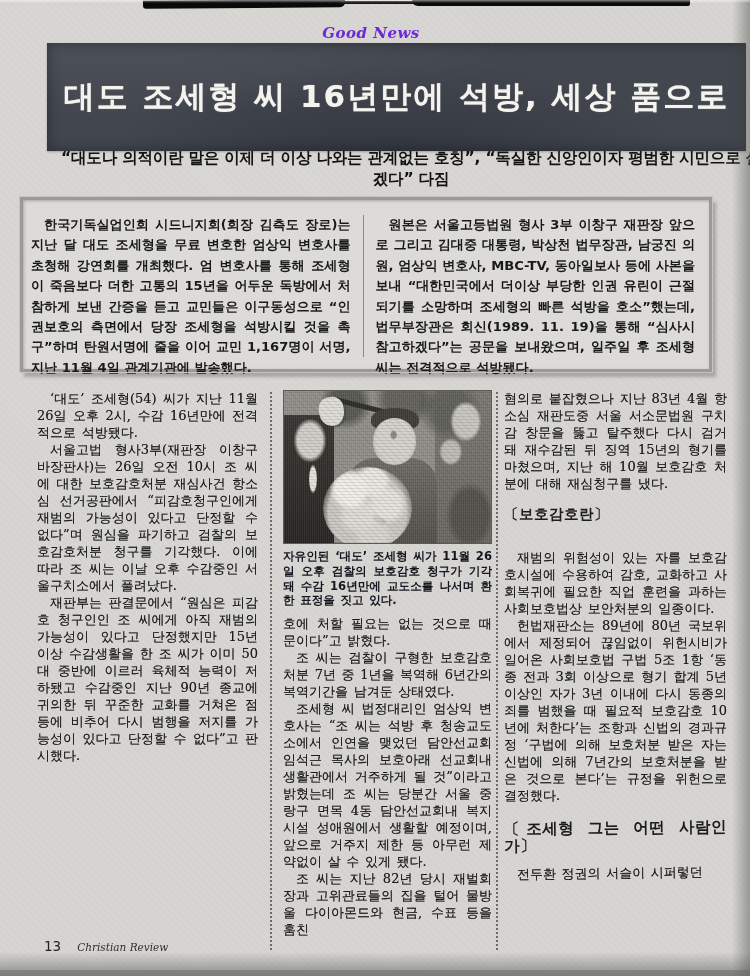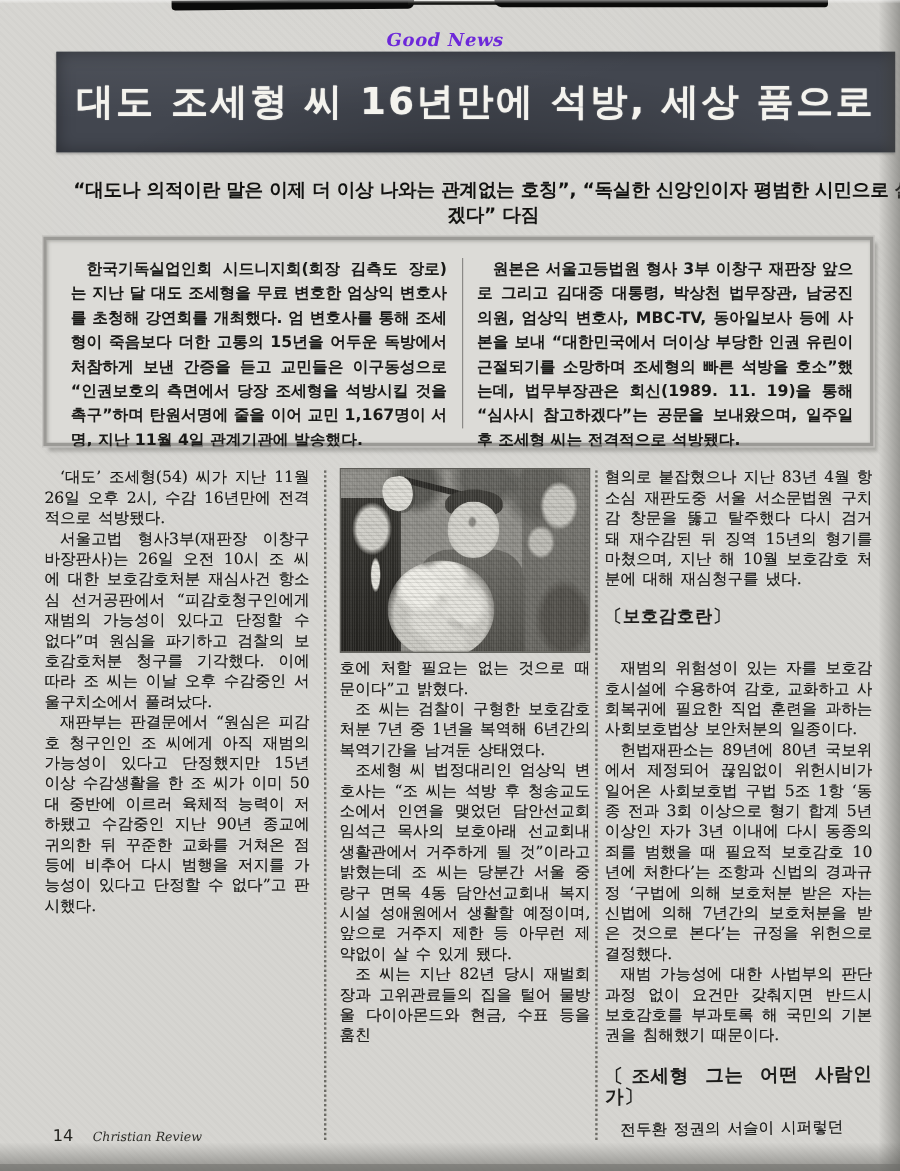--- a/index.html
+++ b/index.html
@@ -16,46 +16,46 @@
   .abs{position:absolute;}
 
   
   .bar-a{left:143px;top:0;width:202px;height:8px;background:#0a0a0a;border-radius:0 0 5px 3px;transform:rotate(-.4deg);}
   .bar-thin{left:340px;top:1px;width:78px;height:3px;background:#151513;}
   .bar-b{left:412px;top:0;width:278px;height:6px;background:#0b0b0a;border-radius:0 0 3px 7px;}
 
   .kicker{top:24px;left:0;width:742px;text-align:center;font-weight:bold;font-style:italic;font-size:15px;color:#6d28d9;letter-spacing:.5px;}
 
   .banner{
-    left:47px;top:43px;width:699px;height:84px;
+    left:47px;top:43px;width:699px;height:108px;
     background:
       radial-gradient(ellipse at 50% 130%, rgba(0,0,0,.28), transparent 62%),
       radial-gradient(ellipse at 8% -10%, rgba(255,255,255,.07), transparent 50%),
       #42464f;
     box-shadow:inset 0 0 14px rgba(0,0,0,.38), 0 1px 2px rgba(0,0,0,.25);
     display:flex;align-items:center;justify-content:center;
   }
   .banner .headline{
     font-family:"DejaVu Sans","Liberation Sans",sans-serif;
     font-weight:bold;font-size:31px;letter-spacing:2px;color:#f4f3ee;
     text-shadow:0 0 1px rgba(255,255,255,.55);white-space:nowrap;
   }
 
   .subheadline{
     top:148px;left:25px;width:700px;text-align:center;
     font-family:"DejaVu Sans","Liberation Sans",sans-serif;
     font-weight:bold;font-size:15.5px;color:#121210;letter-spacing:-.2px;margin-left:36px;
   }
 
   .lead-box{
-    left:36px;top:197px;width:692px;height:175px;box-sizing:border-box;
+    left:20px;top:197px;width:692px;height:175px;box-sizing:border-box;
     background:#dcdbd7;
     border:3px solid #9b9a96;outline:1px solid #c5c4c0;
     box-shadow:4px 5px 3px rgba(110,110,106,.45), inset 1px 1px 3px rgba(120,120,116,.5);
-    display:flex;padding:15px 14px 12px 20px;
+    display:flex;padding:15px 14px 12px 8px;
   }
   .lead-box p{
     margin:0;flex:1;text-indent:1em;text-align:justify;
     font-family:"DejaVu Sans","Liberation Sans",sans-serif;
     font-weight:bold;font-size:13.1px;line-height:20.4px;color:#191917;
     word-break:break-all;
   }
   .lead-divider{width:1px;background:#8a8986;margin:0 12px;align-self:stretch;}
 
   
@@ -164,36 +164,36 @@
     <div class="ph ph-man-left"></div>
     <div class="ph ph-stick"></div>
     <div class="ph ph-hand"></div>
     <div class="ph ph-crowd-right"></div>
     <div class="ph ph-coat-center"></div>
     <div class="ph ph-hair-center"></div>
     <div class="ph ph-face-center"></div>
     <div class="ph ph-bouquet"></div>
     <div class="ph ph-grain"></div>
   </div>
+  <p class="caption">자유인된 ‘대도’ 조세형 씨가 11월 26일 오후 검찰의 보호감호 청구가 기각돼 수감 16년만에 교도소를 나서며 환한 표정을 짓고 있다.</p>
   <p>호에 처할 필요는 없는 것으로 때문이다”고 밝혔다.</p>
   <p class="indent">조 씨는 검찰이 구형한 보호감호처분 7년 중 1년을 복역해 6년간의 복역기간을 남겨둔 상태였다.</p>
   <p class="indent">조세형 씨 법정대리인 엄상익 변호사는 “조 씨는 석방 후 청송교도소에서 인연을 맺었던 담안선교회 임석근 목사의 보호아래 선교회내 생활관에서 거주하게 될 것”이라고 밝혔는데 조 씨는 당분간 서울 중랑구 면목 4동 담안선교회내 복지시설 성애원에서 생활할 예정이며, 앞으로 거주지 제한 등 아무런 제약없이 살 수 있게 됐다.</p>
   <p class="indent">조 씨는 지난 82년 당시 재벌회장과 고위관료들의 집을 털어 물방울 다이아몬드와 현금, 수표 등을 훔친</p>
 </div>
 
 <div class="abs col col3">
   <p>혐의로 붙잡혔으나 지난 83년 4월 항소심 재판도중 서울 서소문법원 구치감 창문을 뚫고 탈주했다 다시 검거돼 재수감된 뒤 징역 15년의 형기를 마쳤으며, 지난 해 10월 보호감호 처분에 대해 재심청구를 냈다.</p>
   <div class="subhead">〔보호감호란〕</div>
   <p class="indent">재범의 위험성이 있는 자를 보호감호시설에 수용하여 감호, 교화하고 사회복귀에 필요한 직업 훈련을 과하는 사회보호법상 보안처분의 일종이다.</p>
   <p class="indent">헌법재판소는 89년에 80년 국보위에서 제정되어 끊임없이 위헌시비가 일어온 사회보호법 구법 5조 1항 ‘동종 전과 3회 이상으로 형기 합계 5년 이상인 자가 3년 이내에 다시 동종의 죄를 범했을 때 필요적 보호감호 10년에 처한다’는 조항과 신법의 경과규정 ‘구법에 의해 보호처분 받은 자는 신법에 의해 7년간의 보호처분을 받은 것으로 본다’는 규정을 위헌으로 결정했다.</p>
-  <p class="indent">재범 가능성에 대한 사법부의 판단과정 없이 요건만 갖춰지면 반드시 보호감호를 부과토록 해 국민의 기본권을 침해했기 때문이다.</p>
   <div class="subhead big">〔조세형 그는 어떤 사람인가〕</div>
   <p class="indent last-line">전두환 정권의 서슬이 시퍼렇던</p>
 </div>
 
 <div class="abs footer">
-  <span class="pnum">14</span><span class="mag">Christian Review</span>
+  <span class="pnum">13</span><span class="mag">Christian Review</span>
 </div>
 
 <div class="abs edge-right"></div>
 <div class="abs edge-bottom"></div>
 <div class="abs edge-bottom-strip"></div>
 <div class="abs edge-top"></div>
 
 </body></html>

